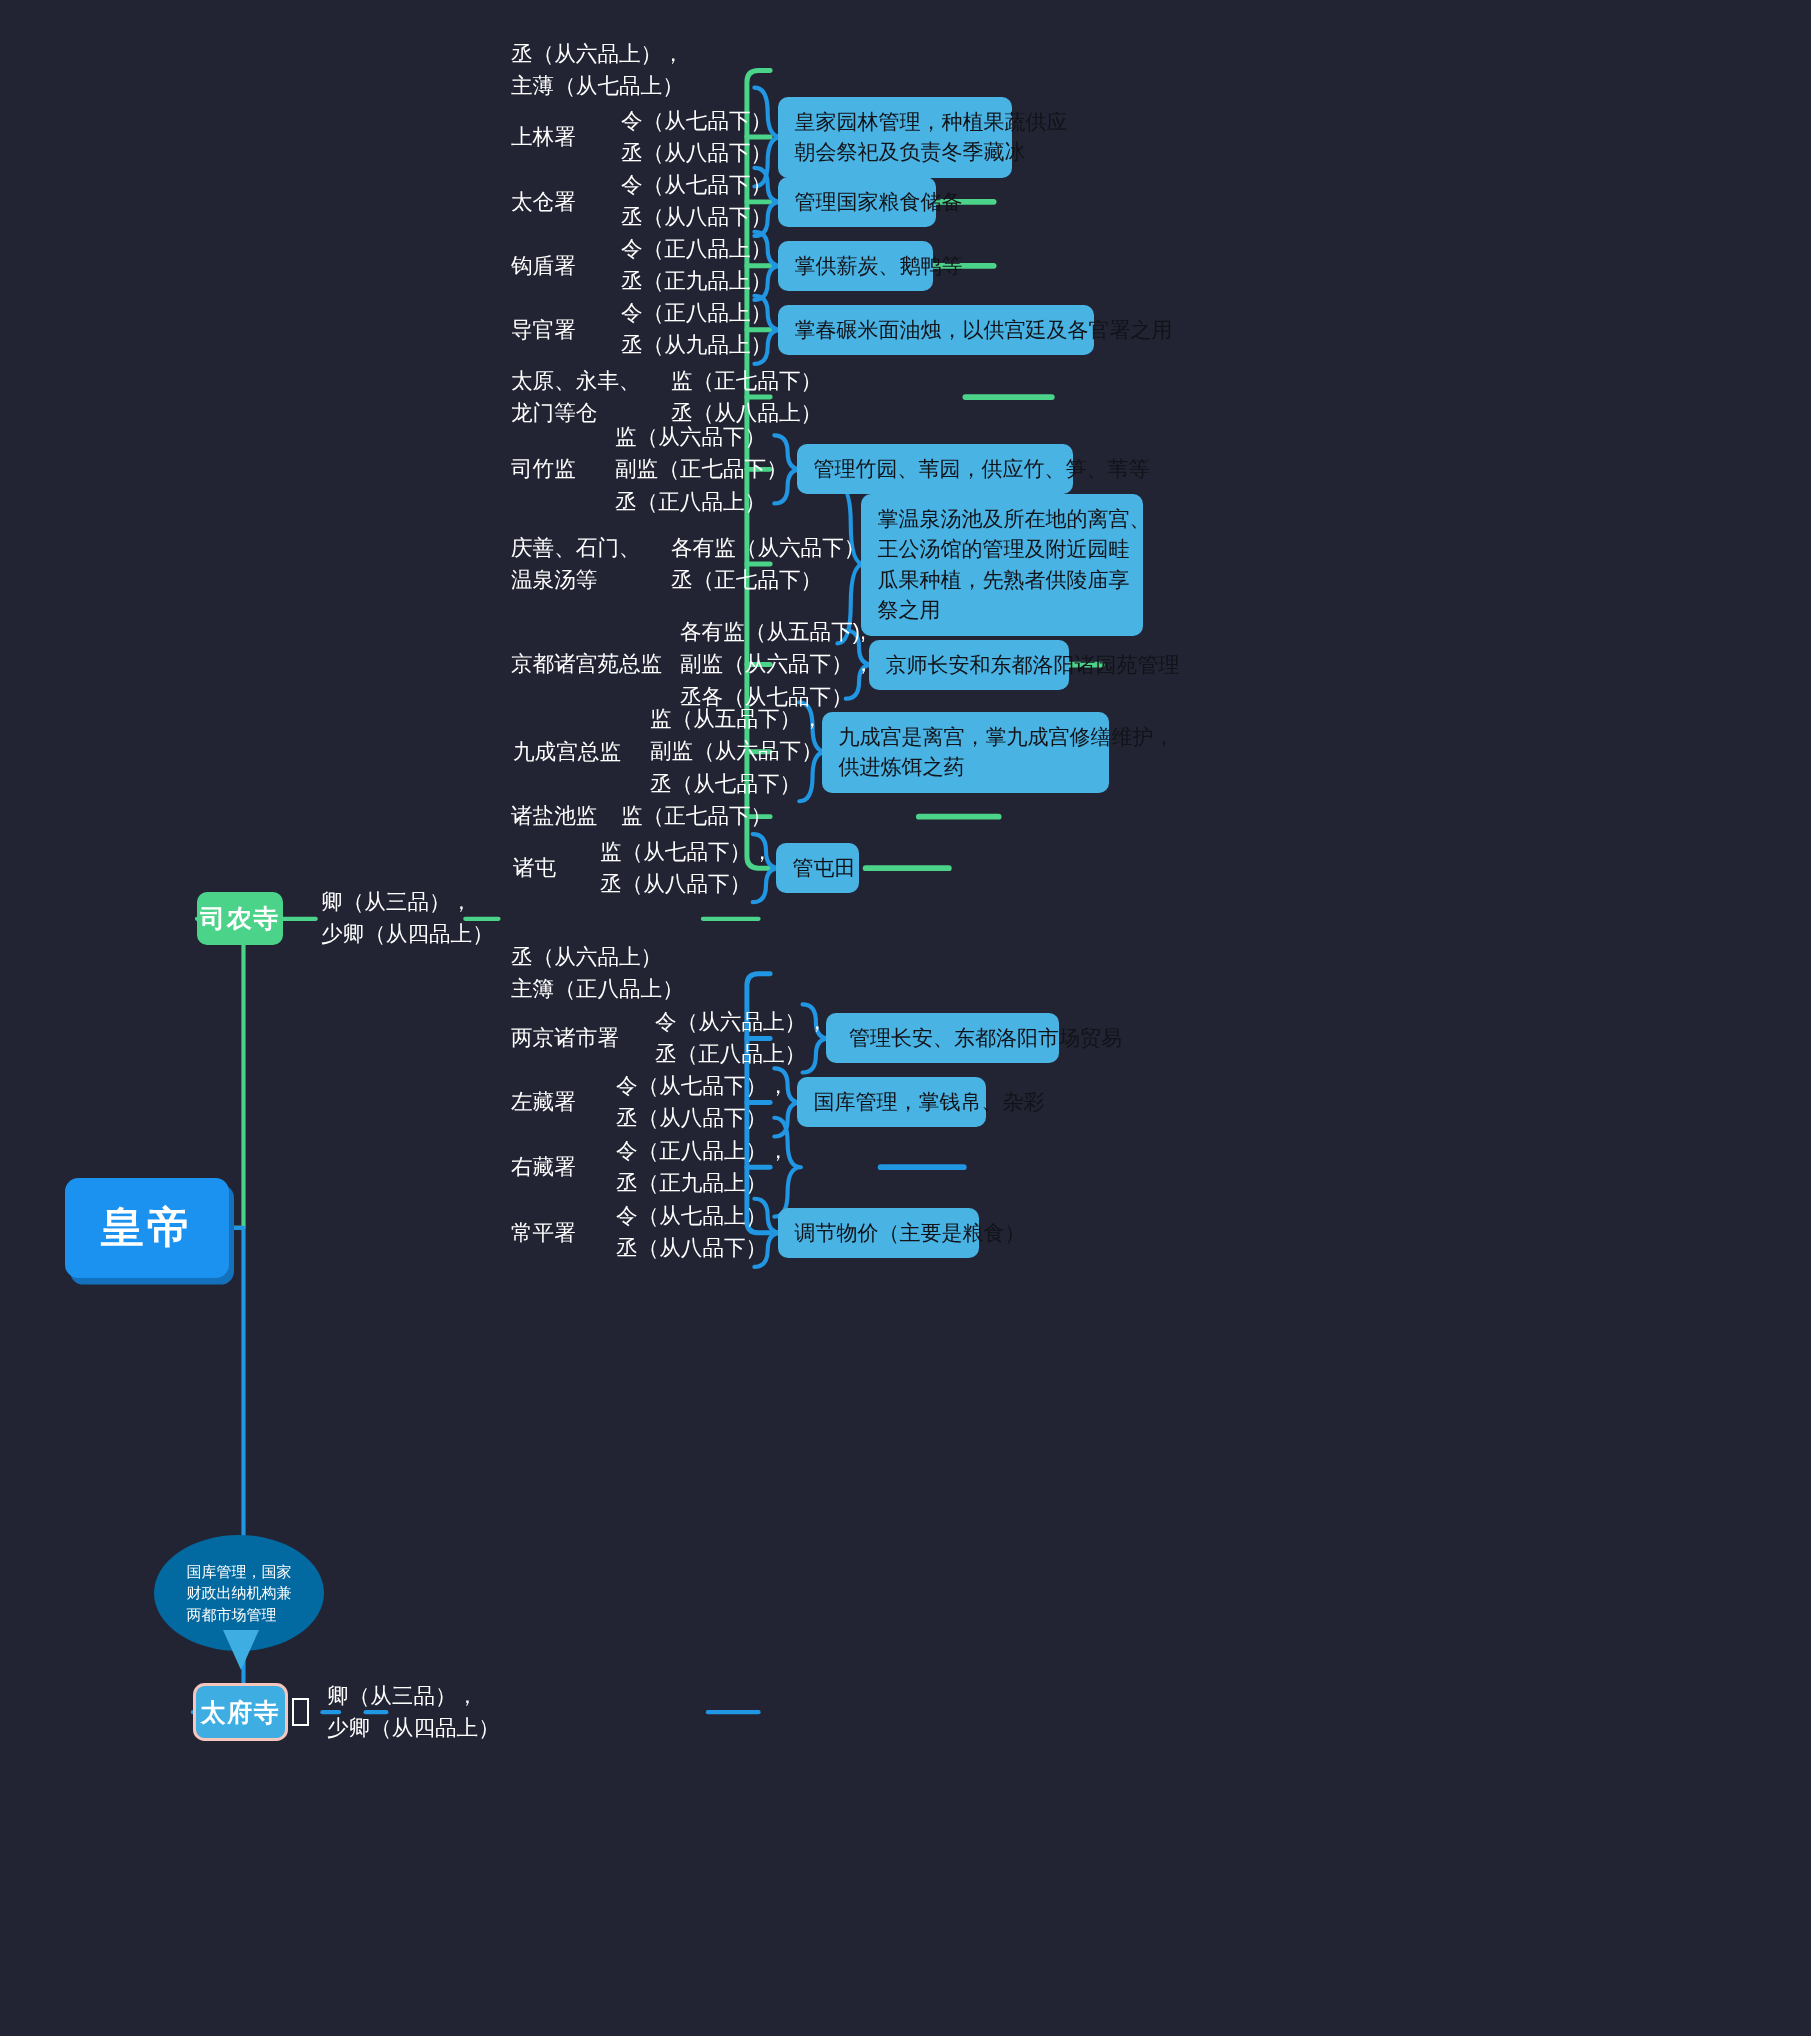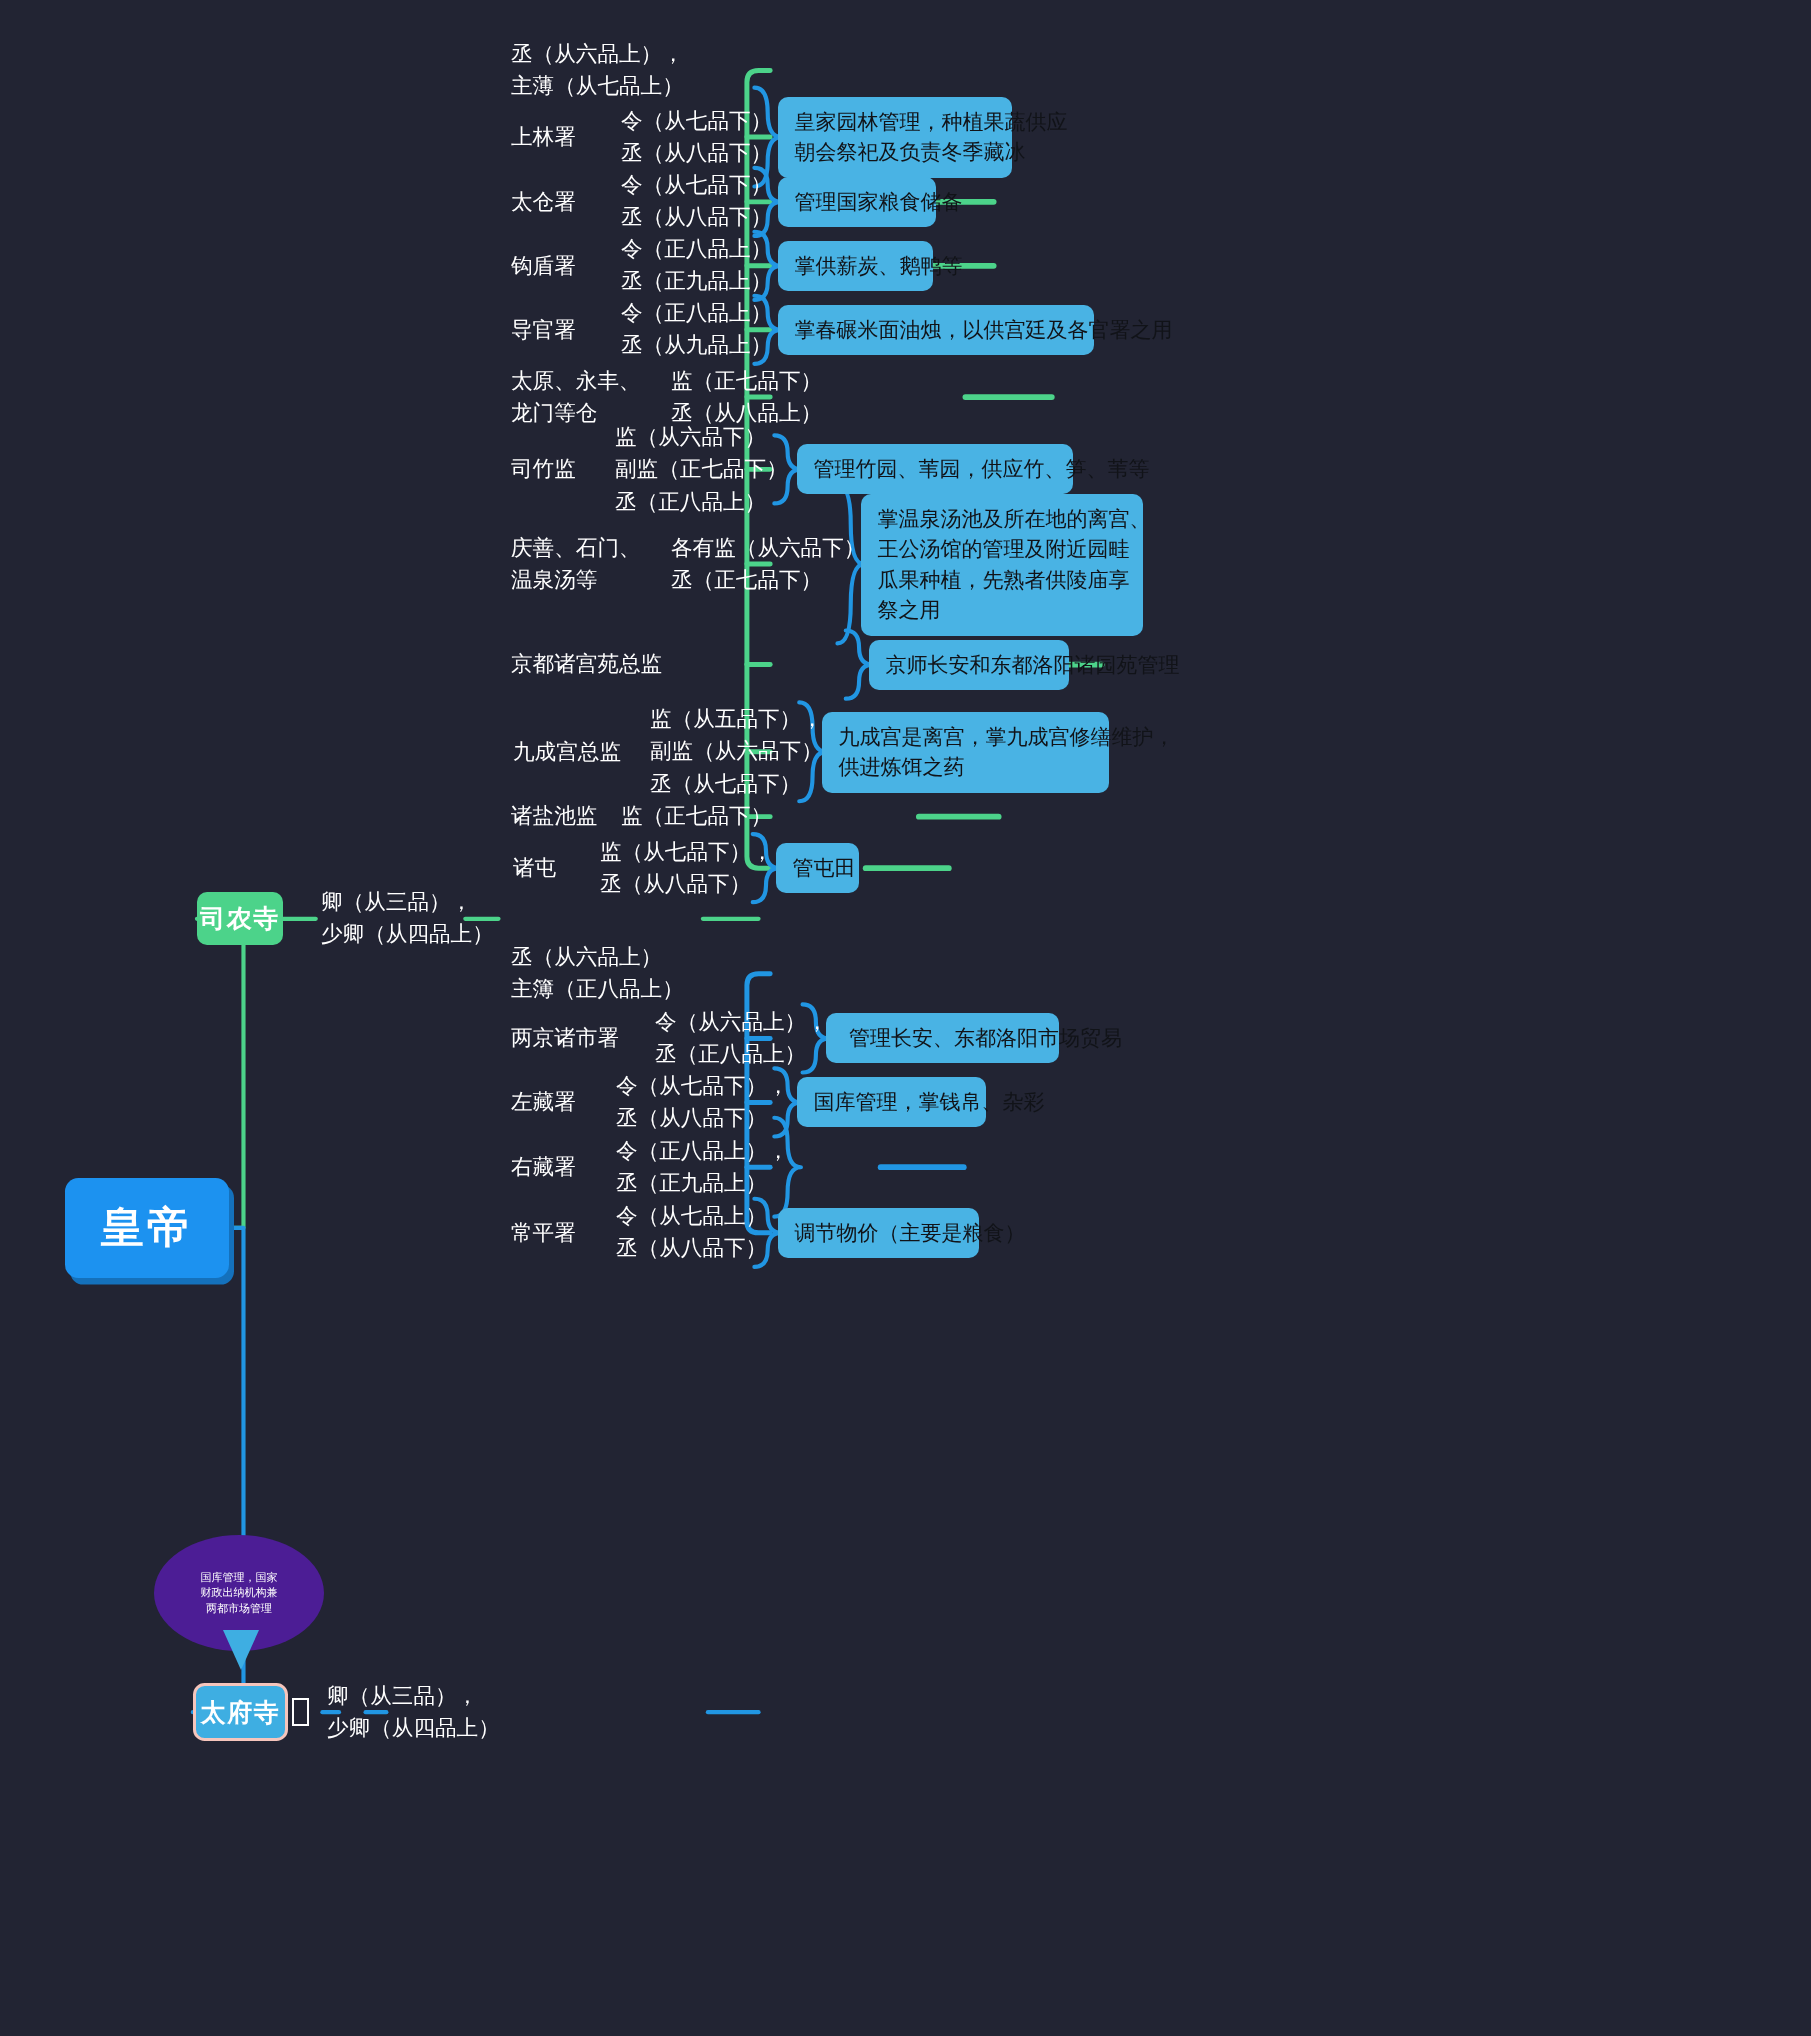--- a/index.html
+++ b/index.html
@@ -42,23 +42,23 @@
   }
   .tofu{
     position:absolute;left:292px;top:1698px;
     width:16.6px;height:28px;border:2.5px solid #ffffff;
     box-sizing:border-box;
   }
 
   
   .bubble{
     position:absolute;left:154px;top:1535px;width:170px;height:116px;
-    background:#4c1d95;border-radius:50%;
+    background:#0369a1;border-radius:50%;
     display:flex;flex-direction:column;align-items:center;justify-content:center;
-    color:#ffffff;font-size:11px;line-height:1.42;text-align:center;
+    color:#ffffff;font-size:15px;line-height:1.42;text-align:left;
   }
   .bubble-tail{
     position:absolute;left:218px;top:1641px;width:0;height:0;
     border-left:18.3px solid transparent;border-right:18.3px solid transparent;
     border-top:40px solid #3EAEE2;
   }
 
   
   .txt{
     position:absolute;color:#ffffff;
@@ -179,20 +179,23 @@
   <div class="txt" style="left: 511px; top: 532px;">庆善、石门、
 温泉汤等</div>
   <div class="txt" style="left: 671px; top: 532px;">各有监（从六品下），
 丞（正七品下）</div>
   <div class="callout" style="left: 861px; top: 494px; width: 282px;">掌温泉汤池及所在地的离宫、
 王公汤馆的管理及附近园畦
 瓜果种植，先熟者供陵庙享
 祭之用</div>
 
   <div class="txt" style="left: 511px; top: 648px;">京都诸宫苑总监</div>
+  <div class="txt" style="left: 680px; top: 616px;">各有监（从五品下),
+副监（从六品下），
+丞各（从七品下）</div>
   <div class="callout" style="left: 869px; top: 640px; width: 200px;">京师长安和东都洛阳诸园苑管理</div>
 
   <div class="txt" style="left: 513px; top: 736px;">九成宫总监</div>
   <div class="txt" style="left: 650px; top: 703px;">监（从五品下），
 副监（从六品下）
 丞（从七品下）</div>
   <div class="callout" style="left: 822px; top: 712px; width: 287px;">九成宫是离宫，掌九成宫修缮维护，
 供进炼饵之药</div>
 
   <div class="txt" style="left: 511px; top: 800px;">诸盐池监</div>

